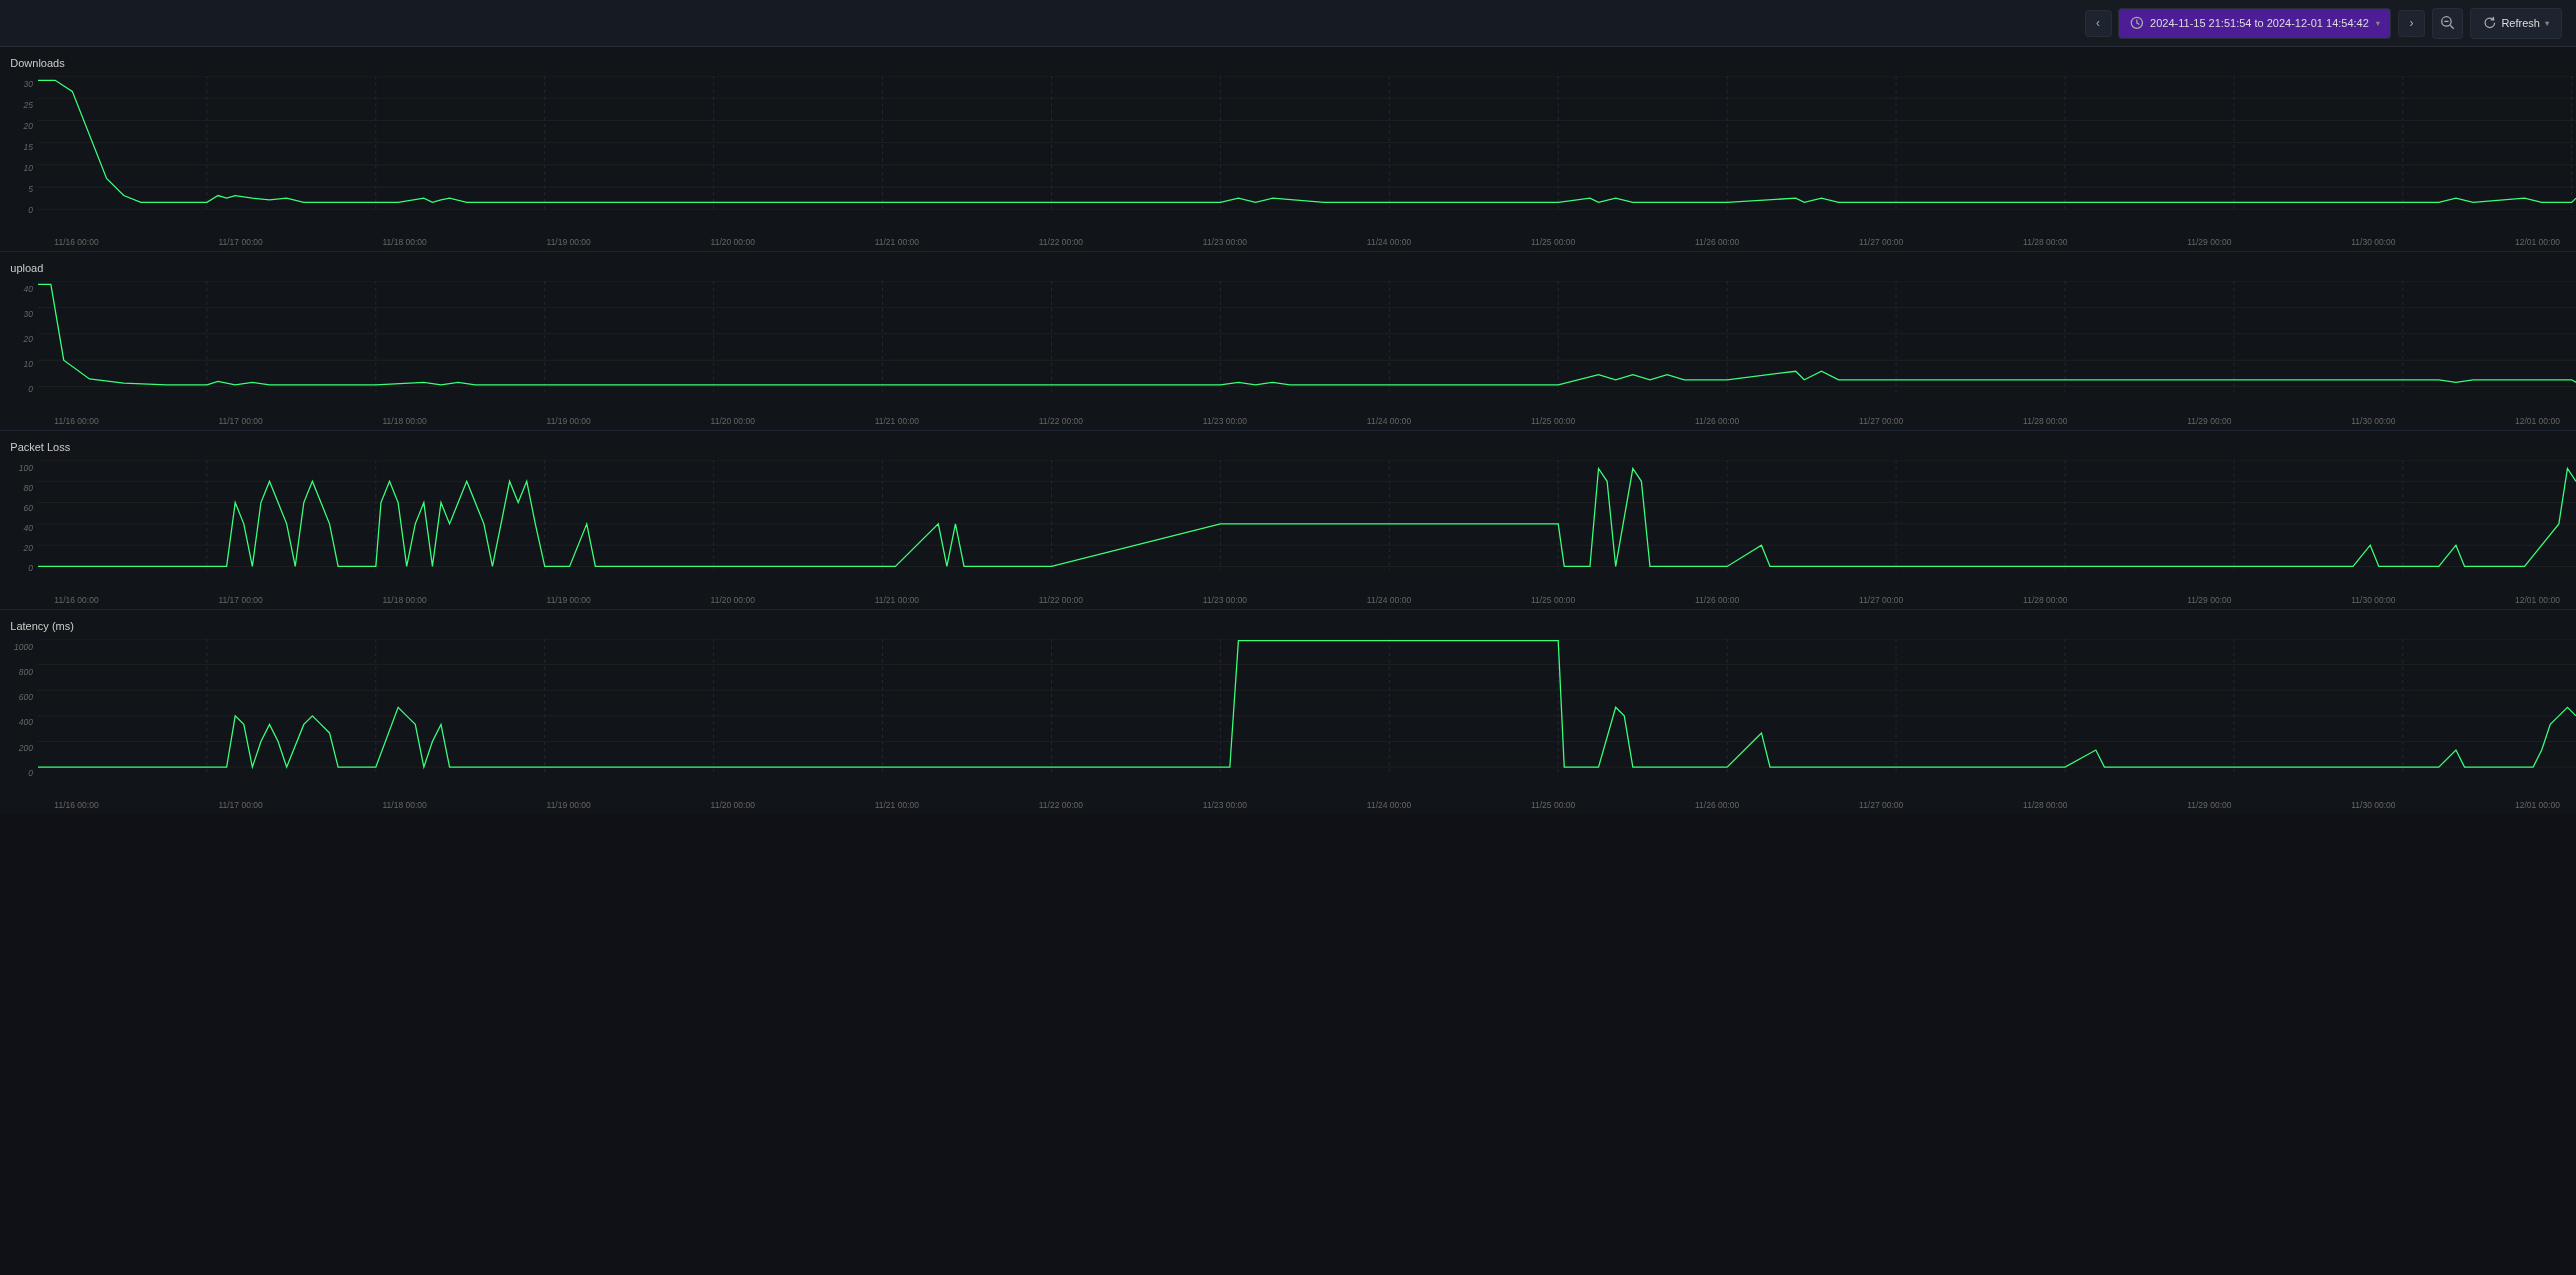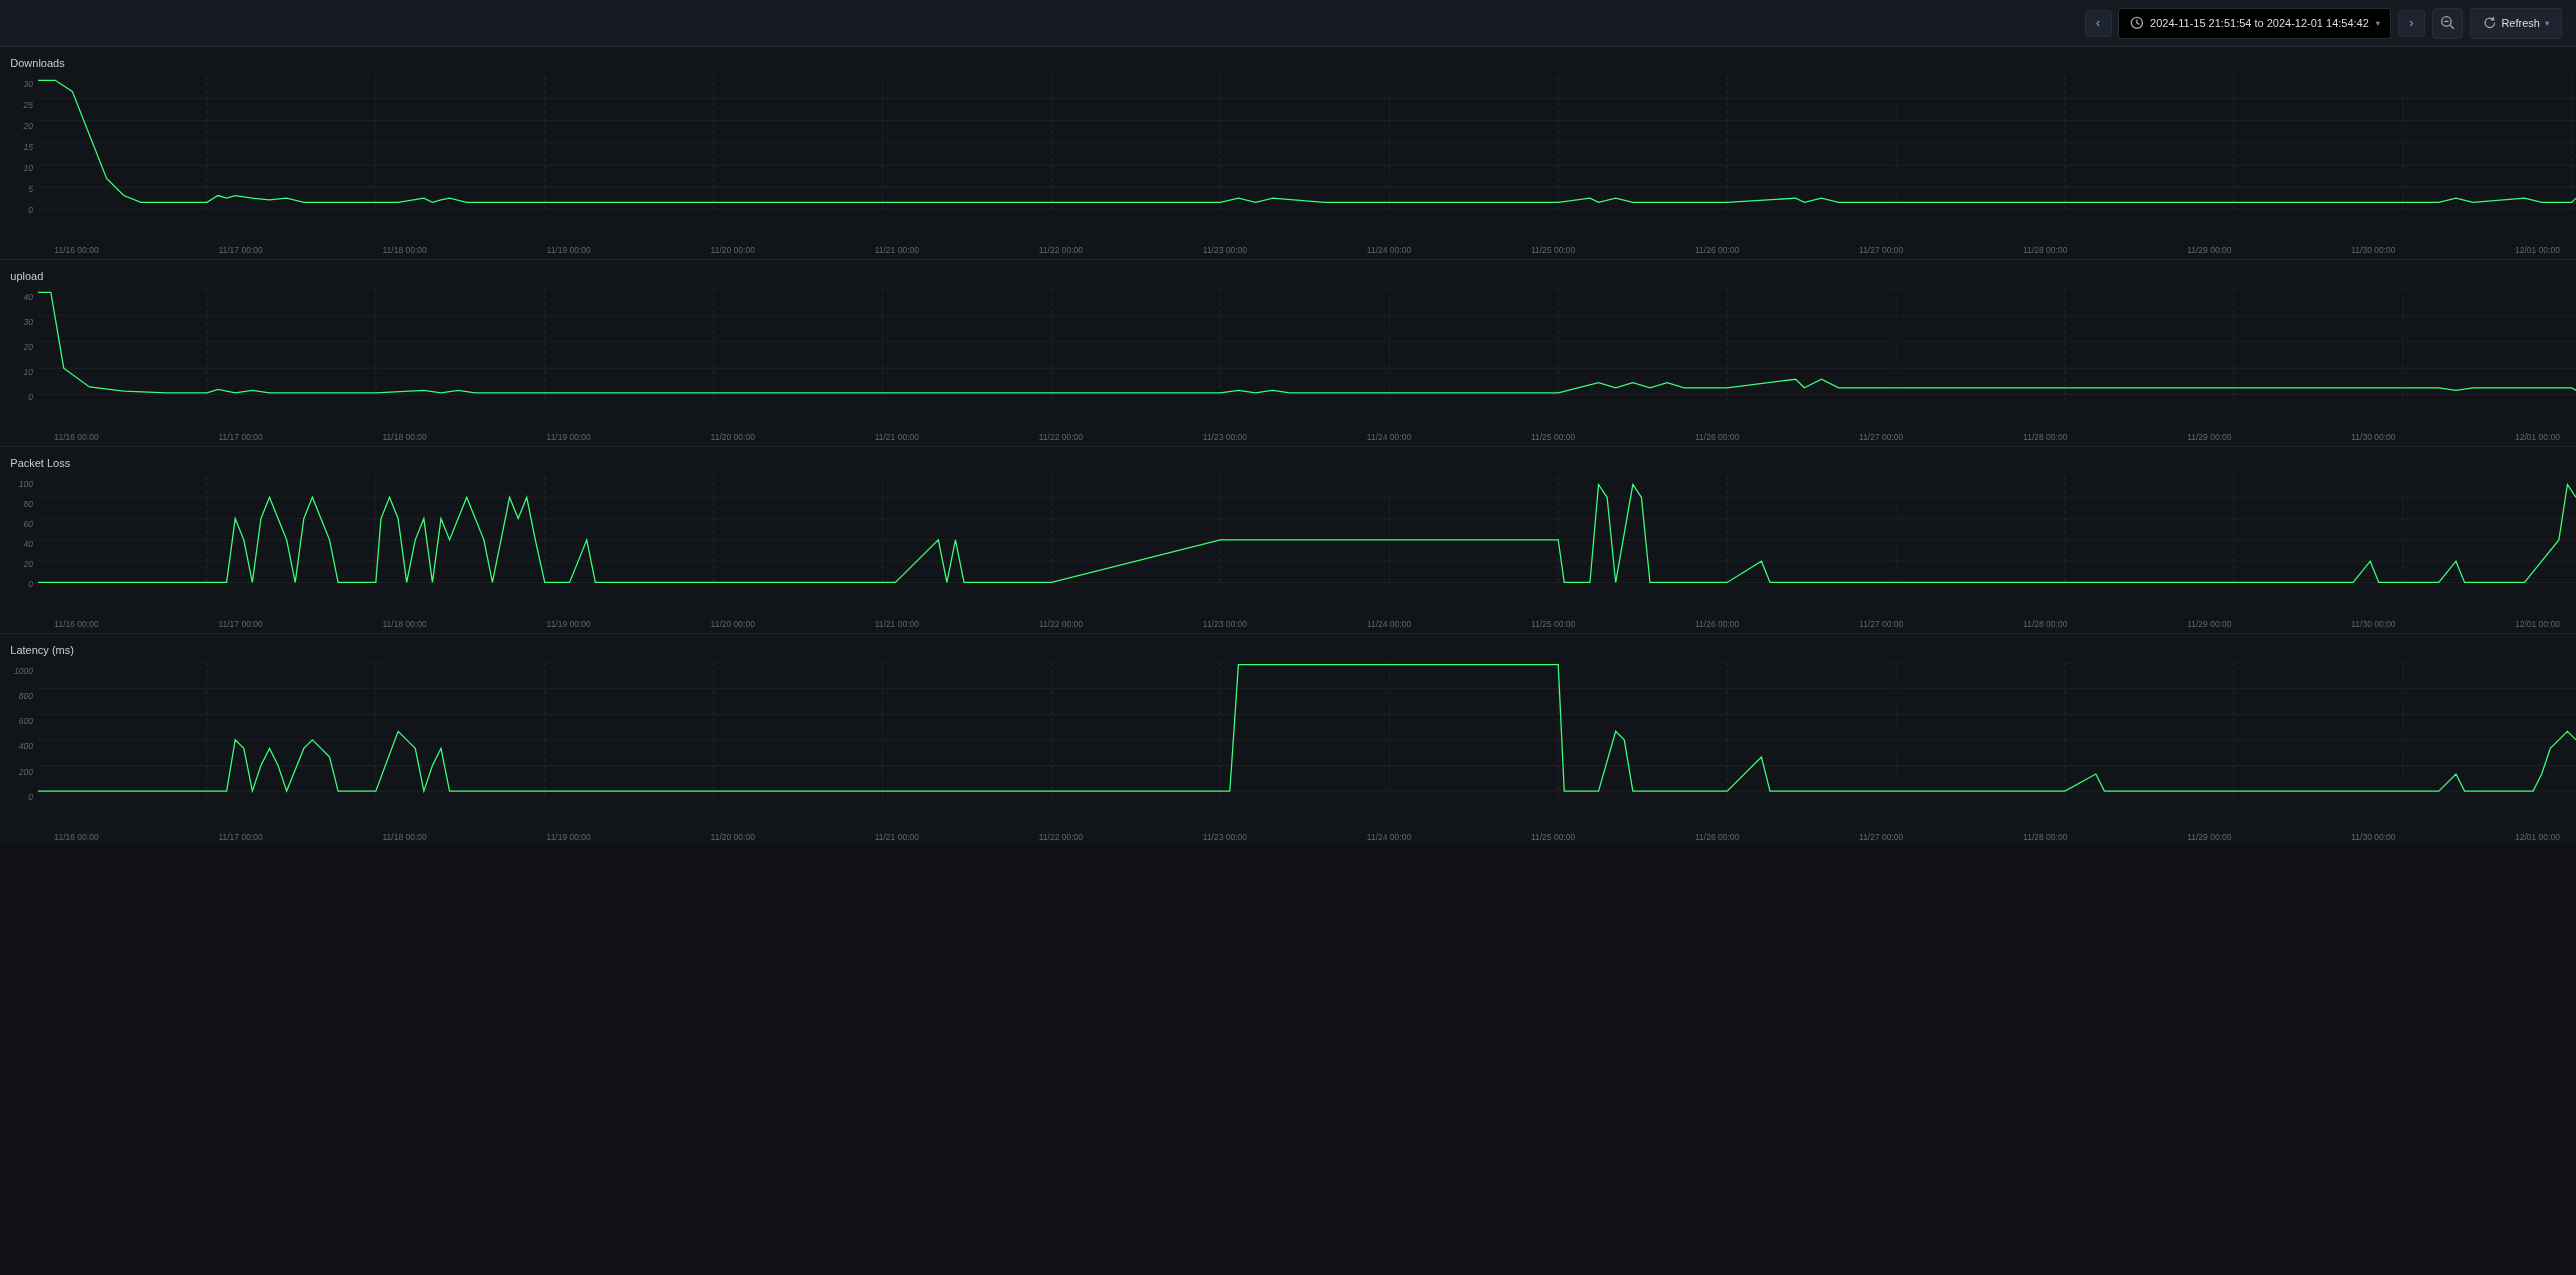--- a/index.html
+++ b/index.html
@@ -29,21 +29,21 @@
       width: 27px;
       height: 27px;
       display: flex;
       align-items: center;
       justify-content: center;
       cursor: pointer;
       border-radius: 3.4px;
       font-size: 12px;
     }
     .time-range-btn {
-      background: #000000;
+      background: #4c1d95;
       border: 0.9px solid #2a2d35;
       color: #ddd;
       height: 31px;
       padding: 0 10.3px;
       display: flex;
       align-items: center;
       gap: 6.8px;
       cursor: pointer;
       border-radius: 3.4px;
       font-size: 11px;
@@ -119,21 +119,20 @@
       width: 100%;
       display: block;
     }
     .x-axis {
       display: flex;
       justify-content: space-between;
       padding: 3.4px 0 3.4px 0;
       color: #666;
       font-size: 8.5px;
       margin-left: 38px;
-      margin-top: 8px;
     }
     .x-axis span {
       text-align: center;
       width: 77px;
     }
     .grid-line {
       stroke: #222;
       stroke-width: 1;
     }
     .dashed-line {

